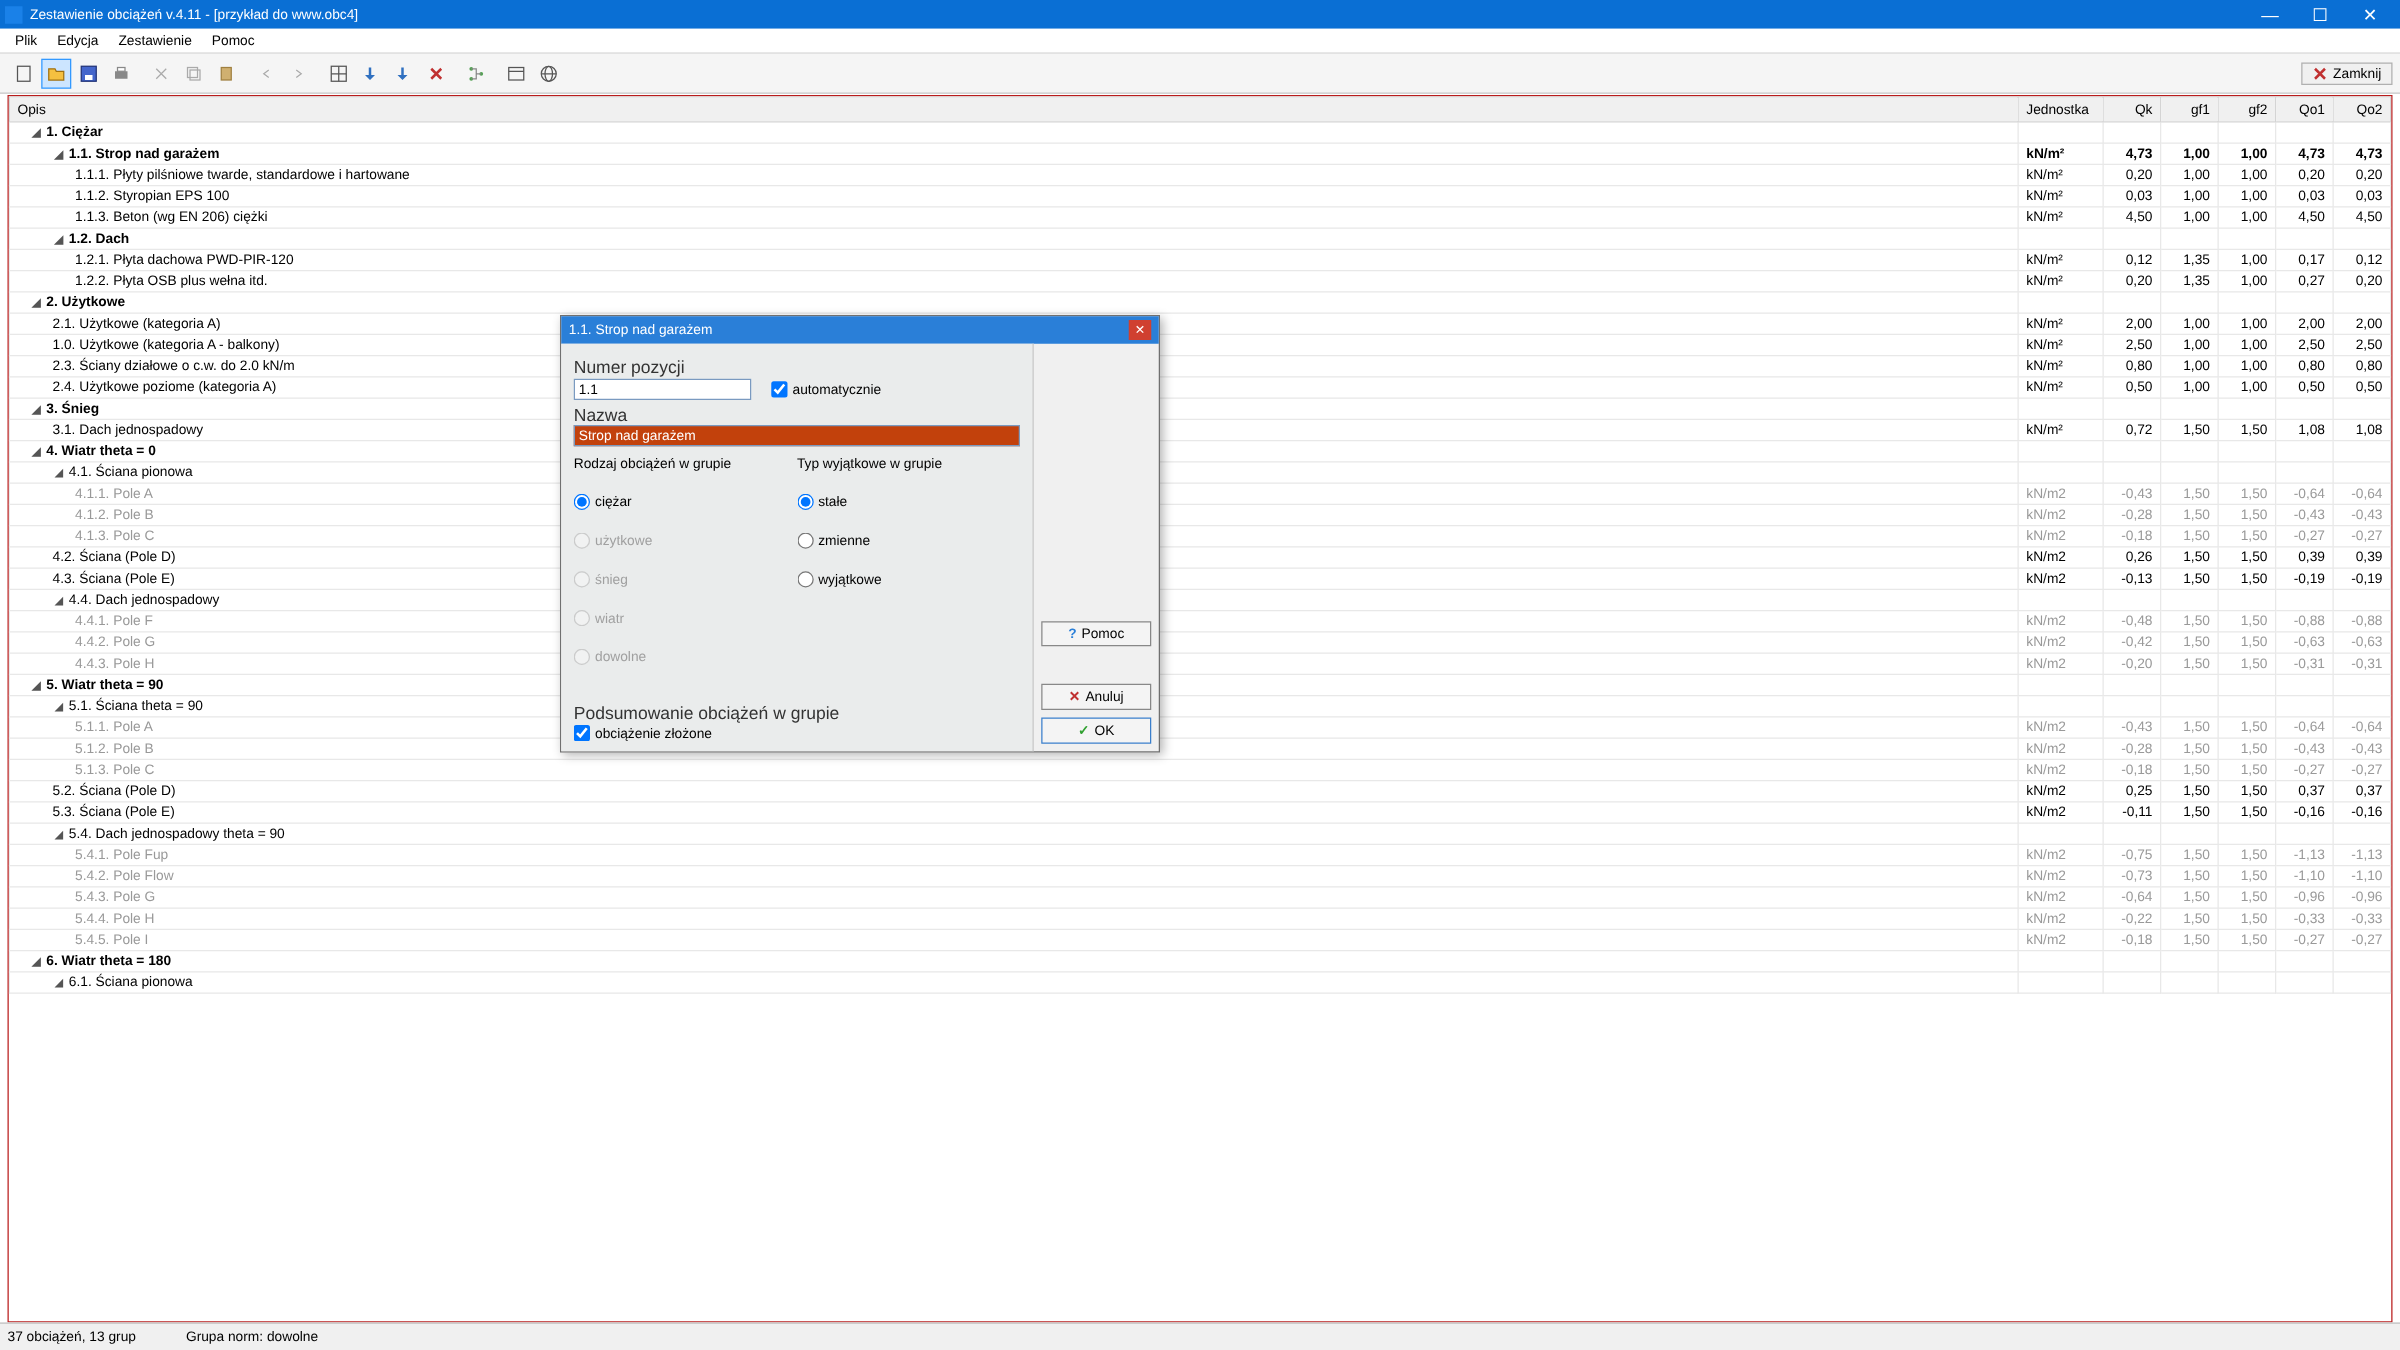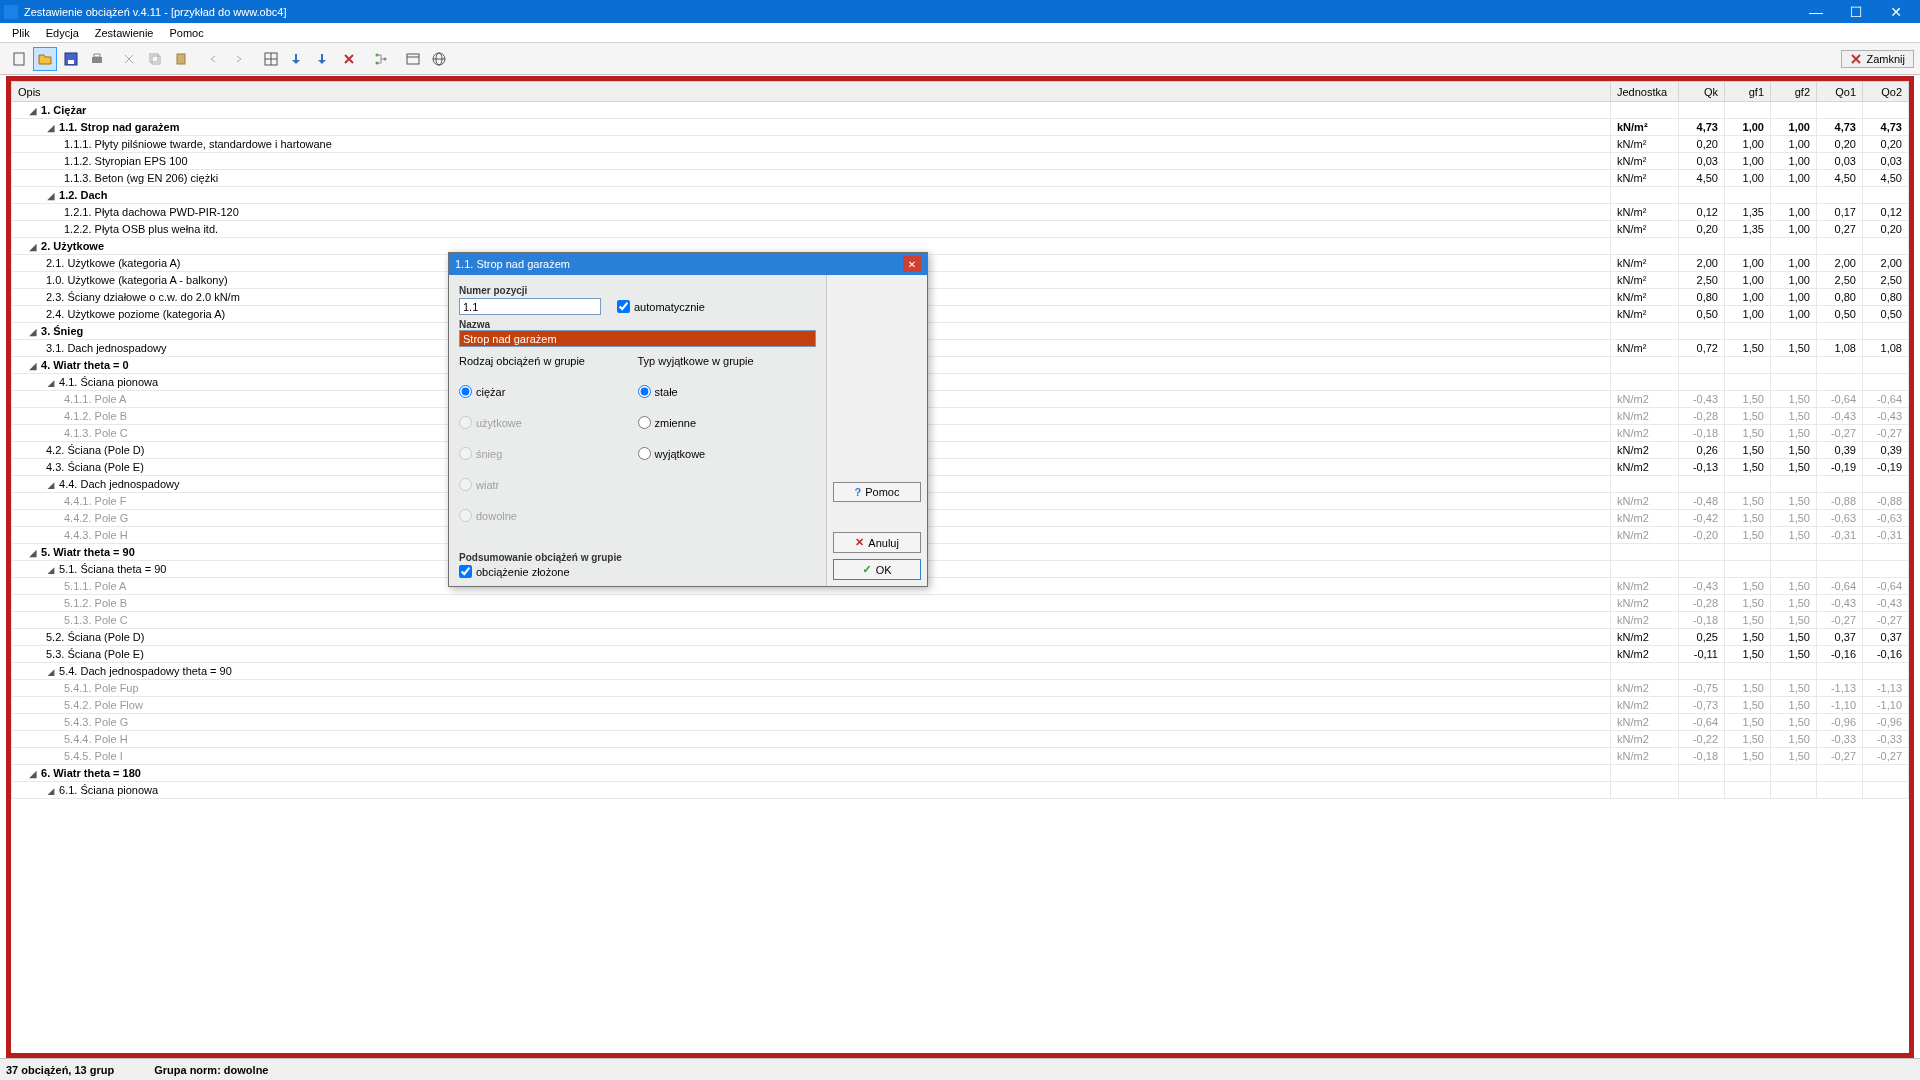--- a/index.html
+++ b/index.html
@@ -16,42 +16,42 @@
 .menubar span { padding: 2px 8px; cursor: default; }
 
 .toolbar { background: #f5f5f5; height: 32px; display: flex; align-items: center; padding: 2px 6px; border-bottom: 1px solid #c8c8c8; }
 .toolbar .tbtn { width: 24px; height: 24px; display: flex; align-items: center; justify-content: center; margin: 0 1px; border: 1px solid transparent; }
 .toolbar .tbtn.active { border: 1px solid #3399ff; background: #cce5ff; }
 .toolbar .sep { width: 6px; }
 .toolbar .spacer { flex: 1; }
 .toolbar .closebtn { display: flex; align-items: center; padding: 2px 8px; border: 1px solid #b0b0b0; background: #f0f0f0; }
 .toolbar .closebtn svg { margin-right: 4px; }
 
-.content { position: absolute; top: 76px; bottom: 22px; left: 6px; right: 6px; background: #fff; border: 5px solid #b91c1c; overflow: auto; }
+.content { position: absolute; top: 76px; bottom: 22px; left: 6px; right: 6px; background: #fff; border: 1px solid #b91c1c; overflow: auto; }
 .grid { width: 100%; border-collapse: collapse; }
 .grid th { background: #f0f0f0; border: 1px solid #d4d4d4; font-weight: normal; padding: 3px 6px; text-align: left; height: 20px; position: sticky; top: 0; }
 .grid td { border: 1px solid #e8e8e8; padding: 1px 6px; height: 17px; }
 .grid tr.bold td { font-weight: bold; }
 .grid tr.dim td { color: #999; }
 .grid .opis { width: auto; }
 .grid .col-j { width: 68px; }
 .grid .col-n { width: 46px; text-align: right; }
 .grid .arrow { display: inline-block; width: 10px; text-align: center; color: #555; font-size: 9px; }
 
 .statusbar { position: absolute; bottom: 0; left: 0; right: 0; height: 22px; background: #f0f0f0; border-top: 1px solid #c0c0c0; display: flex; align-items: center; padding: 0 6px; }
-.statusbar .cell { margin-right: 40px; font-weight: bold; }
+.statusbar .cell { margin-right: 40px; }
 
 .dialog { position: absolute; left: 448px; top: 252px; width: 480px; background: #f0f0f0; border: 1px solid #707070; box-shadow: 2px 2px 8px rgba(0,0,0,0.3); }
 .dialog .dhdr { background: #2a7fd8; color: #fff; height: 22px; display: flex; align-items: center; padding: 0 6px; font-size: 11px; }
 .dialog .dhdr .dtitle { flex: 1; }
 .dialog .dhdr .dclose { width: 18px; height: 16px; background: #d04030; color: #fff; display: flex; align-items: center; justify-content: center; font-size: 10px; }
 .dialog .dbody { display: flex; }
 .dialog .dmain { flex: 1; padding: 6px 10px; background: #eaecec; border-right: 1px solid #c8c8c8; }
 .dialog .dside { width: 100px; padding: 6px; display: flex; flex-direction: column; justify-content: flex-end; }
-.dialog .lbl { font-size: 10px; color: #333; margin-top: 4px; font-weight: bold; }
+.dialog .lbl { font-size: 14px; color: #333; margin-top: 4px; }
 .dialog .row { display: flex; align-items: center; margin: 2px 0; }
 .dialog input[type=text] { border: 1px solid #7a9ac0; background: #fff; padding: 1px 3px; font-size: 11px; height: 17px; }
 .dialog input.sel { background: #c2410c; color: #fff; }
 .dialog .cbx { margin-right: 4px; }
 .dialog .cols { display: flex; margin-top: 8px; }
 .dialog .col { flex: 1; }
 .dialog .col .chead { font-size: 11px; margin-bottom: 4px; }
 .dialog .rad { display: flex; align-items: center; margin: 18px 0; }
 .dialog .rad input { margin-right: 4px; }
 .dialog .rad.dim { color: #a0a0a0; }

